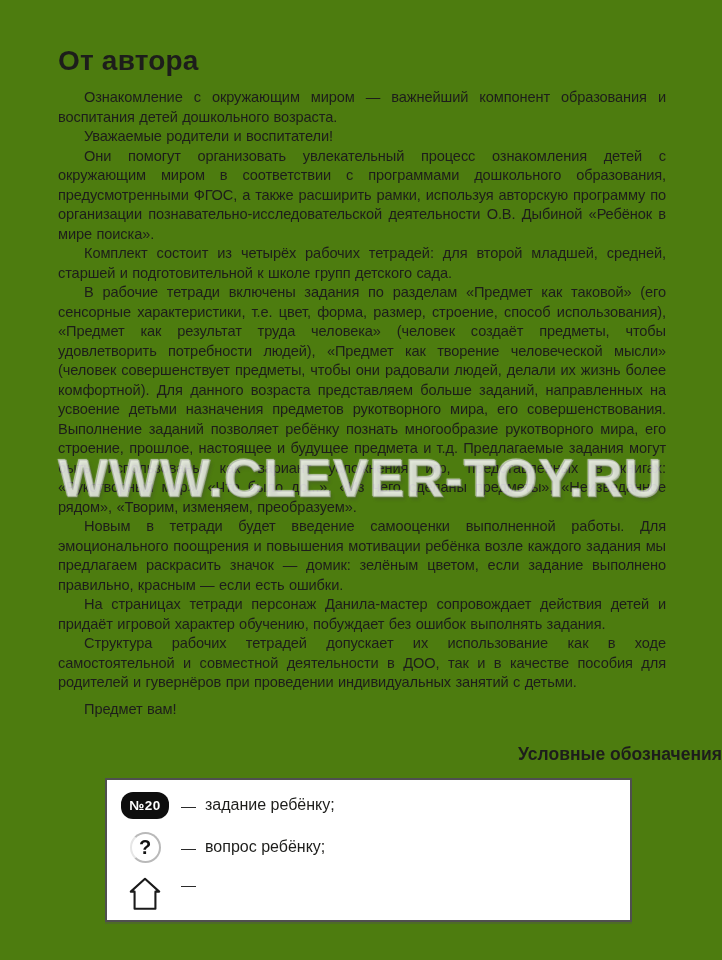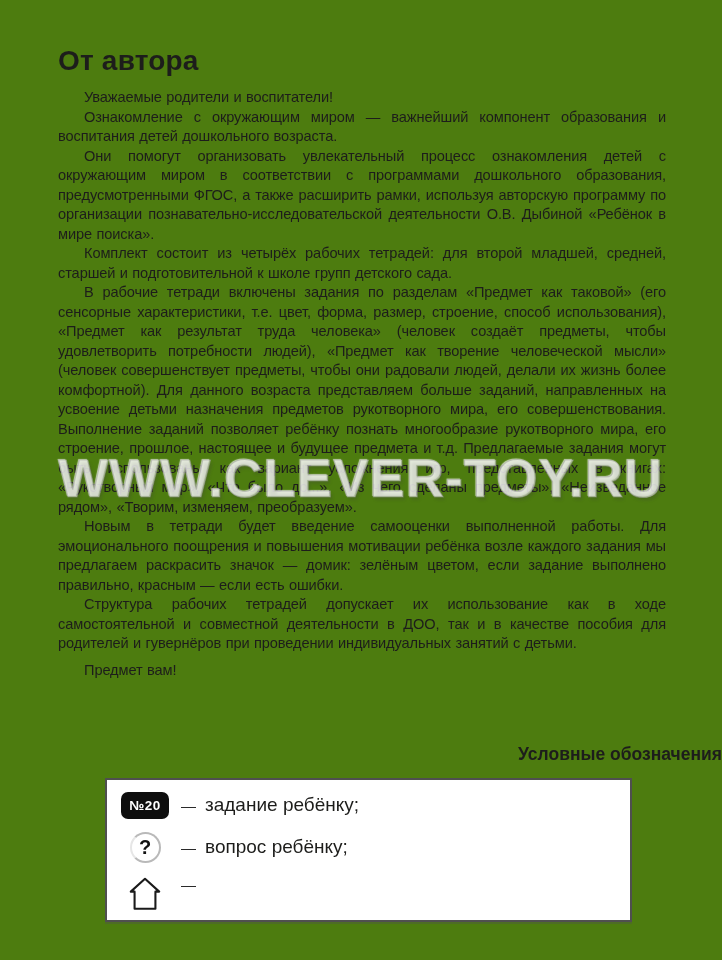--- a/index.html
+++ b/index.html
@@ -93,21 +93,21 @@
     justify-content: center;
     align-items: center;
   }
   .badge {
     background: #0e0e0e;
     color: #ffffff;
     font-weight: bold;
     font-size: 13.5px;
     line-height: 1;
     padding: 7px 8px 6px 8px;
-    border-radius: 7px;
+    border-radius: 12px;
     letter-spacing: 0.5px;
     box-shadow: 0 0 0 2px #ffffff;
   }
   .qmark {
     width: 27px;
     height: 27px;
     border-radius: 50%;
     border: 2px solid #b9b9b9;
     border-left-color: #e6e6e6;
     display: flex;
@@ -118,40 +118,41 @@
     color: #111;
     background: #fff;
   }
   .dash {
     flex: 0 0 auto;
     margin: 0 9px 0 10px;
     font-size: 15px;
     color: #2a2a2a;
   }
   .legend-label {
-    font-size: 19px;
+    font-size: 16px;
     line-height: 20px;
     color: #1d1d1b;
   }
   .house-svg { display: block; }
 </style>
 </head>
 <body>
 
 <div class="page">
 
   <div class="content">
     <h1 class="page-title">От автора</h1>
     <div class="body-text">
+      <p>Ознакомление с окружающим миром — важнейший компонент образования и воспитания детей дошкольного возраста.</p>
       <p>Уважаемые родители и воспитатели!</p>
-      <p>Ознакомление с окружающим миром — важнейший компонент образования и воспитания детей дошкольного возраста.</p>
       <p>Они помогут организовать увлекательный процесс ознакомления детей с окружающим миром в соответствии с программами дошкольного образования, предусмотренными ФГОС, а также расширить рамки, используя авторскую программу по организации познавательно-исследовательской деятельности О.В. Дыбиной «Ребёнок в мире поиска».</p>
       <p>Комплект состоит из четырёх рабочих тетрадей: для второй младшей, средней, старшей и подготовительной к школе групп детского сада.</p>
       <p>В рабочие тетради включены задания по разделам «Предмет как таковой» (его сенсорные характеристики, т.е. цвет, форма, размер, строение, способ использования), «Предмет как результат труда человека» (человек создаёт предметы, чтобы удовлетворить потребности людей), «Предмет как творение человеческой мысли» (человек совершенствует предметы, чтобы они радовали людей, делали их жизнь более комфортной). Для данного возраста представляем больше заданий, направленных на усвоение детьми назначения предметов рукотворного мира, его совершенствования. Выполнение заданий позволяет ребёнку познать многообразие рукотворного мира, его строение, прошлое, настоящее и будущее предмета и т.д. Предлагаемые задания могут быть использованы как вариант усложнения игр, представленных в книгах: «Рукотворный мир», «Что было до...», «Из чего сделаны предметы», «Неизведанное рядом», «Творим, изменяем, преобразуем».</p>
       <p>Новым в тетради будет введение самооценки выполненной работы. Для эмоционального поощрения и повышения мотивации ребёнка возле каждого задания мы предлагаем раскрасить значок — домик: зелёным цветом, если задание выполнено правильно, красным — если есть ошибки.</p>
+      <p>На страницах тетради персонаж Данила-мастер сопровождает действия детей и придаёт игровой характер обучению, побуждает без ошибок выполнять задания.</p>
       <p>Структура рабочих тетрадей допускает их использование как в ходе самостоятельной и совместной деятельности в ДОО, так и в качестве пособия для родителей и гувернёров при проведении индивидуальных занятий с детьми.</p>
       <p class="closing">Предмет вам!</p>
     </div>
   </div>
 
   <div class="watermark">WWW.CLEVER-TOY.RU</div>
 
   <h2 class="legend-title">Условные обозначения</h2>
 
   <div class="legend-box">

